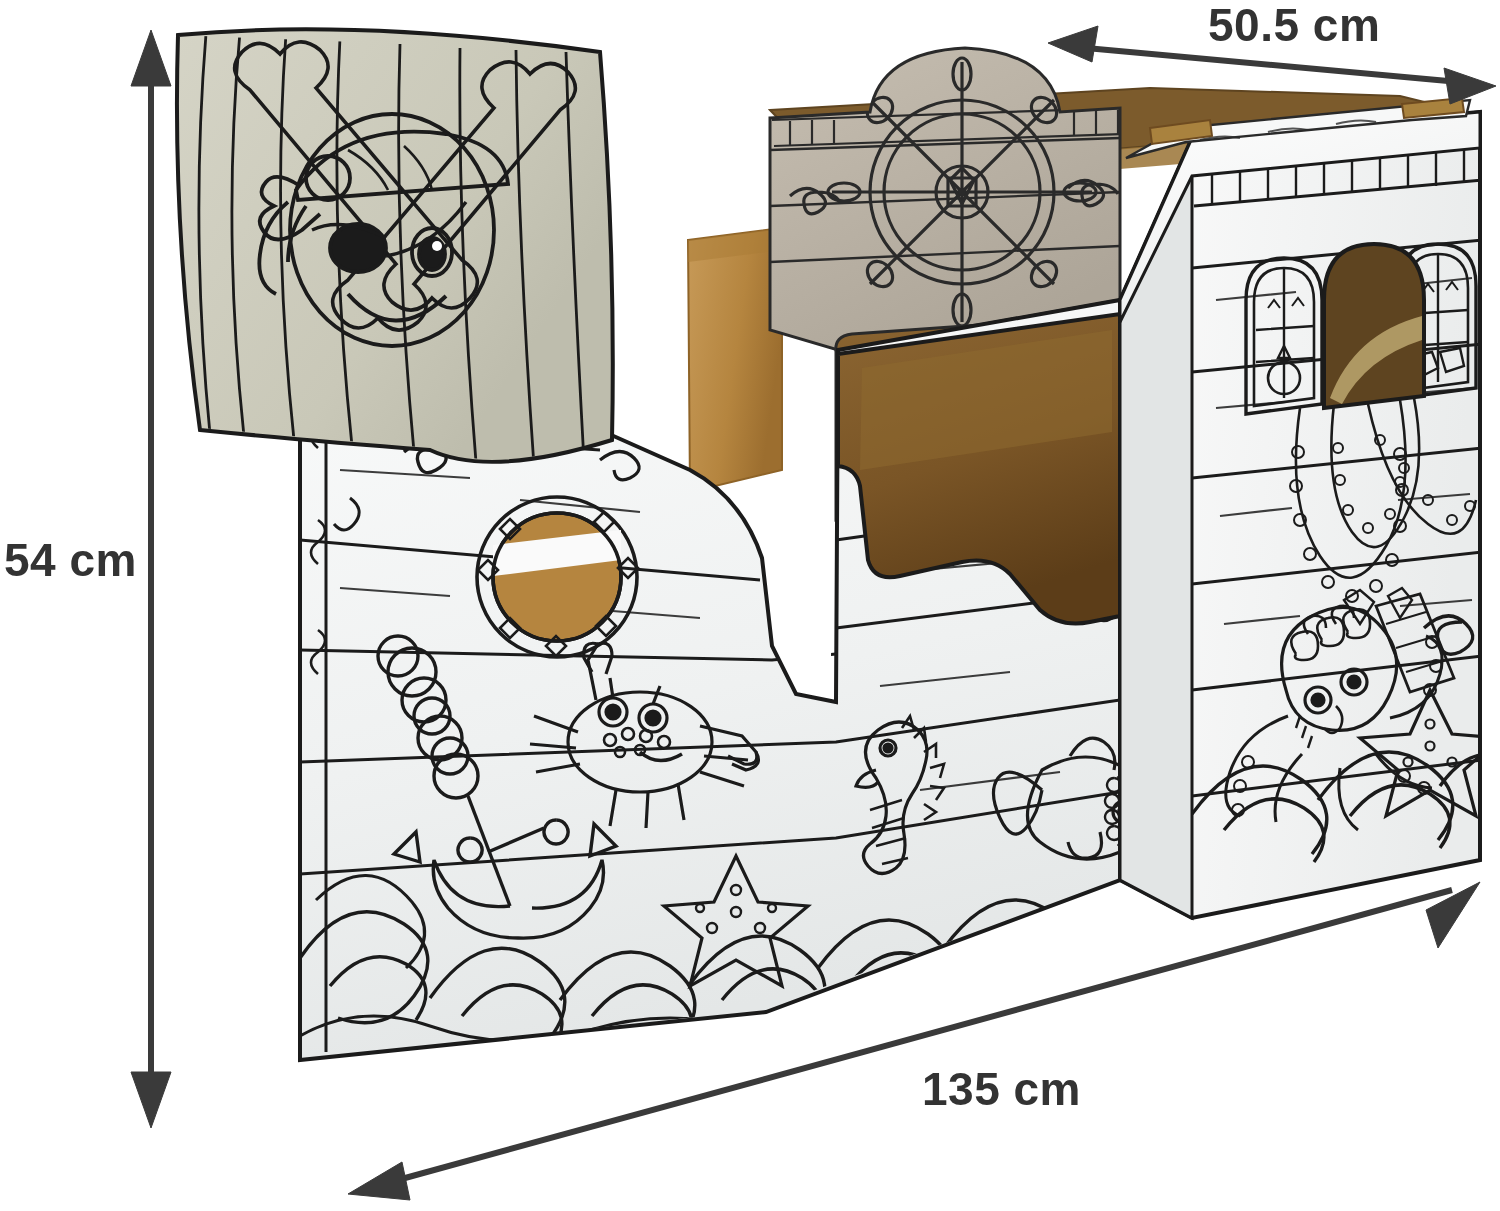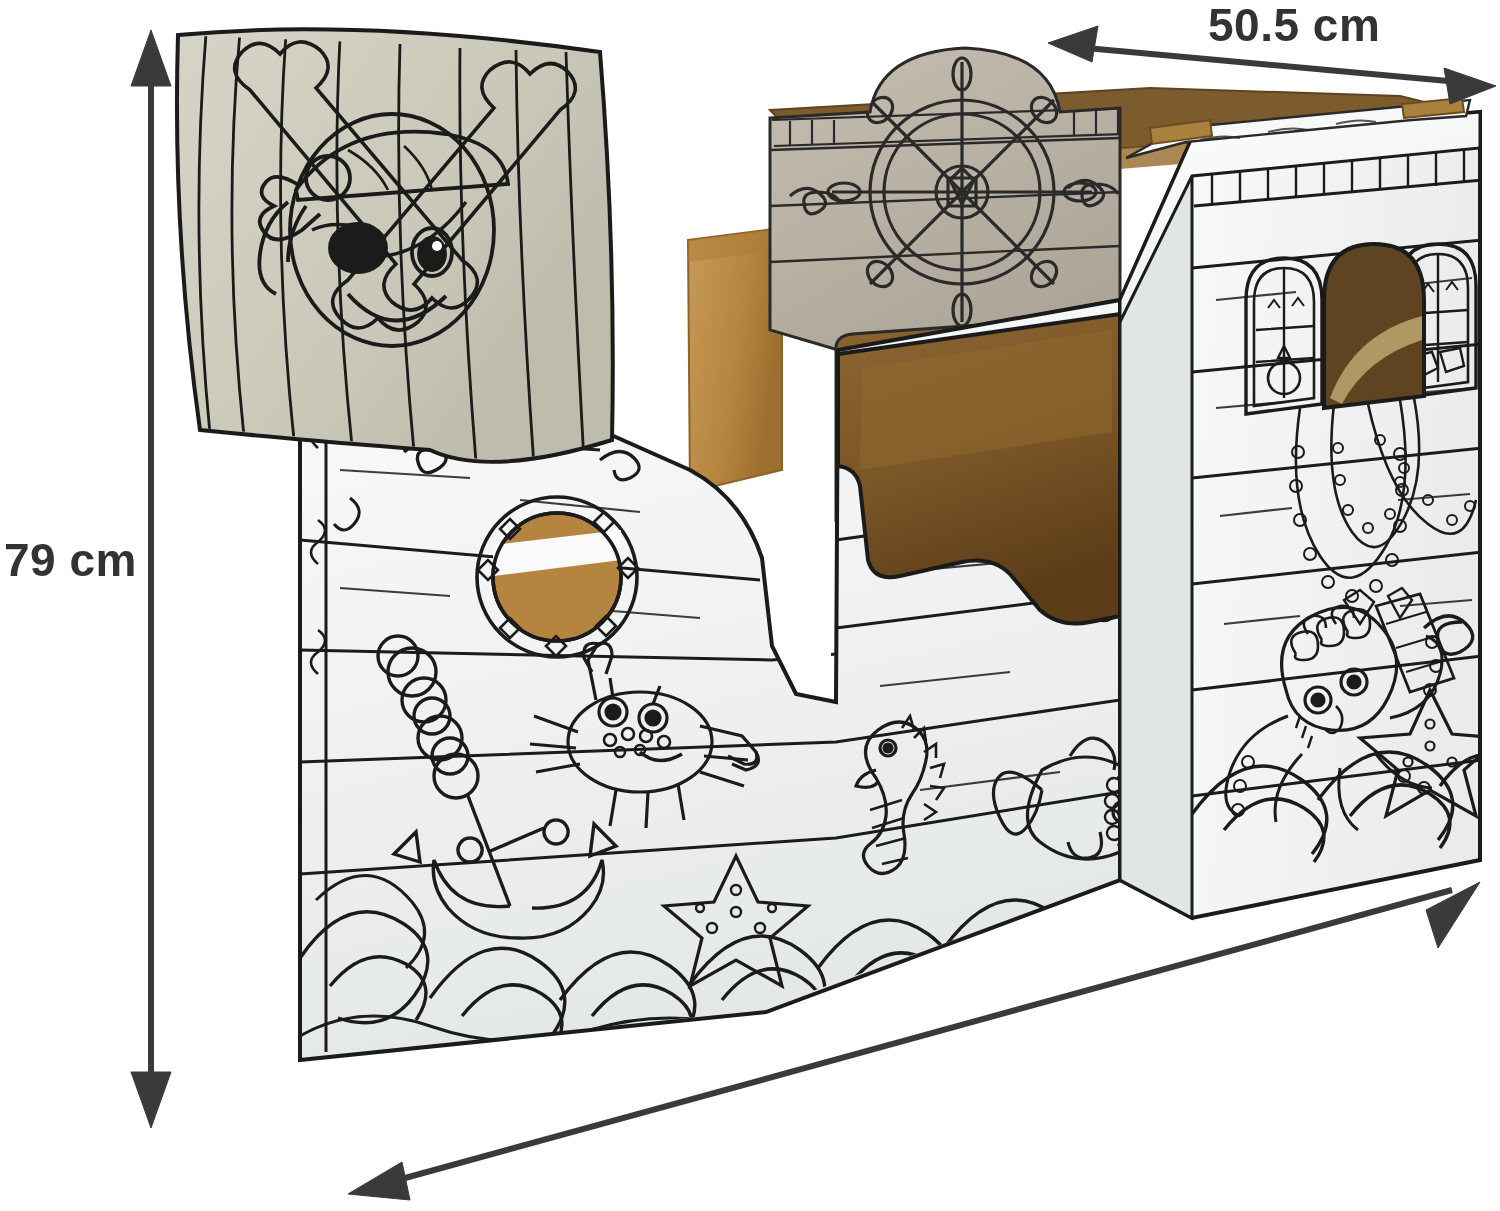--- a/index.html
+++ b/index.html
@@ -562,18 +562,19 @@
 
         <g>
           <line x1="376" y1="1186" x2="1452" y2="890" stroke-width="6" stroke-linecap="butt"></line>
           <polygon points="348,1194 402,1162 410,1200"></polygon>
           <polygon points="1480,882 1426,910 1438,948"></polygon>
         </g>
       </g>
     </svg>
   </div>
 
-  <div id="label-height" class="dim-label">79 cm</div>
+  <div id="label-height" class="dim-label">54 cm</div>
 
   <div id="label-depth" class="dim-label">50.5 cm</div>
 
+  <div id="label-length" class="dim-label">135 cm</div>
 
 </div>
 
 </body></html>

